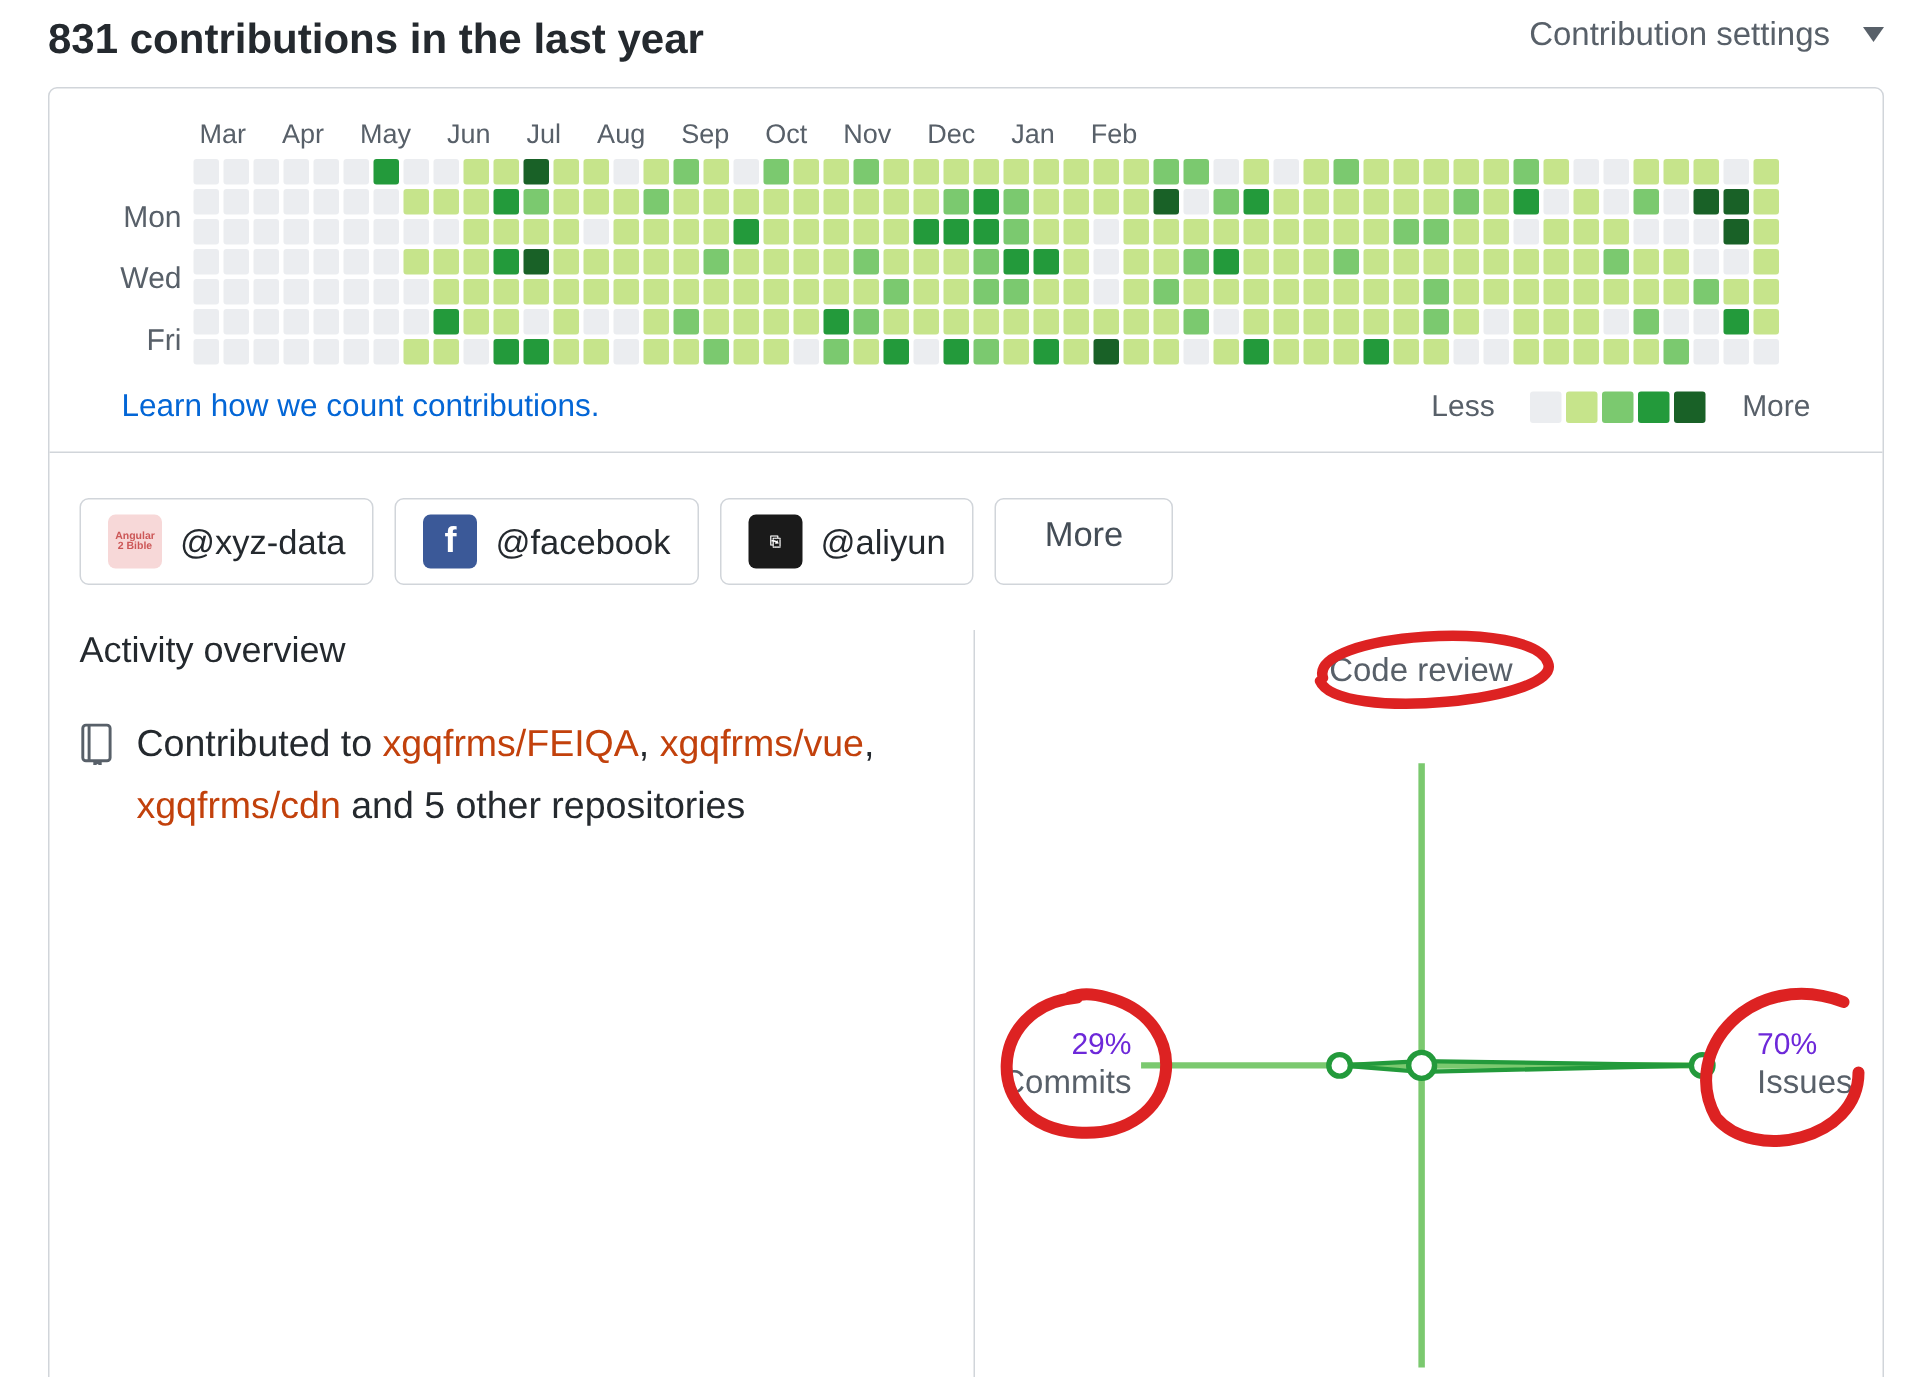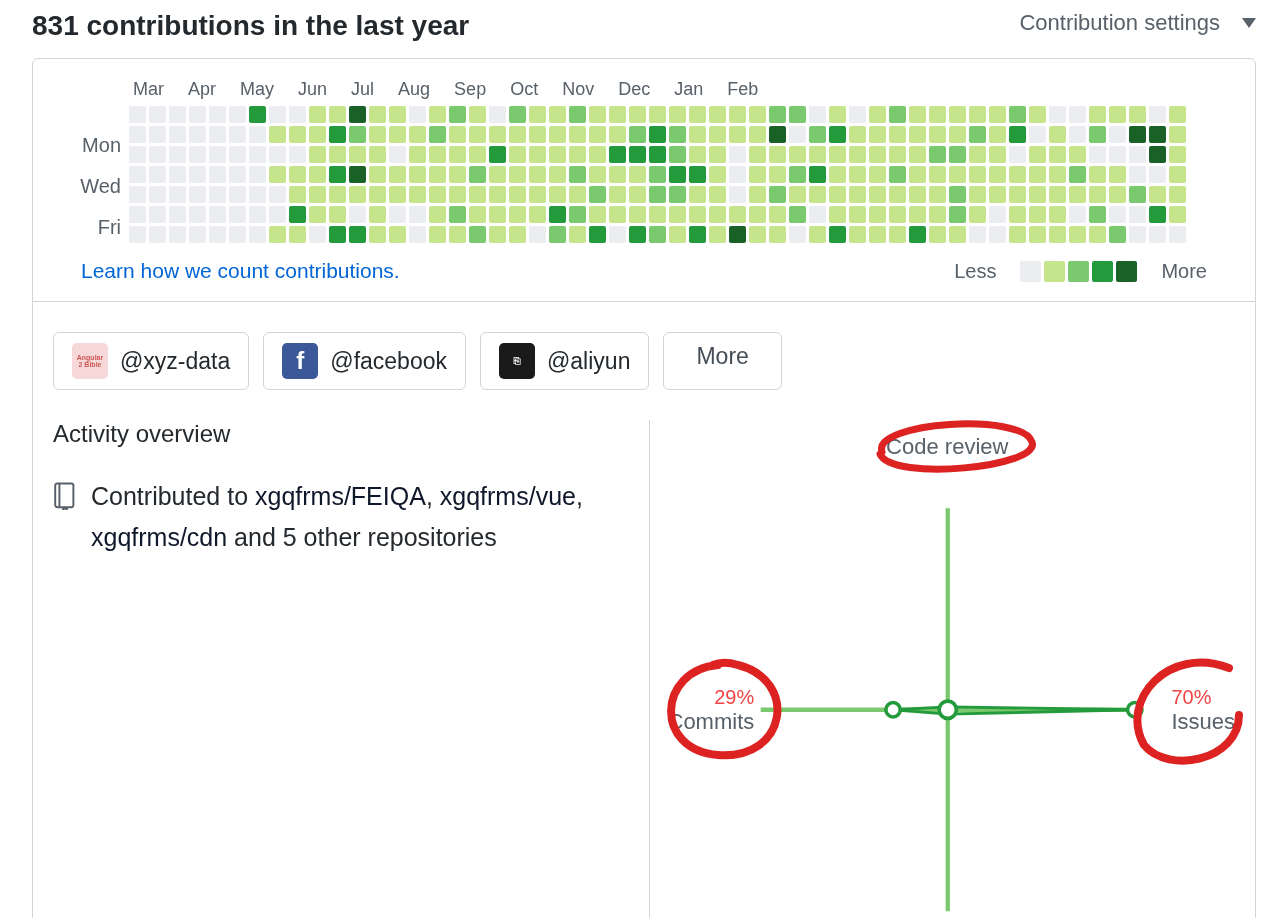--- a/index.html
+++ b/index.html
@@ -167,37 +167,37 @@
     font-size: 24px;
     font-weight: 400;
     margin-bottom: 28px;
   }
   .contrib-text {
     font-size: 25px;
     line-height: 1.65;
     display: flex;
     gap: 14px;
   }
-  .repo-link { color: #0f172a; text-decoration: none; text-align: right; }
+  .repo-link { color: #c2410c; text-decoration: none; text-align: right; }
   .activity-right {
     flex: 1;
     position: relative;
     min-height: 380px;
   }
   .radar-svg {
     width: 100%;
     height: 100%;
   }
   .axis-label {
     position: absolute;
     font-size: 22px;
     color: #586069;
     text-align: center;
   }
-  .axis-label .pct { font-size: 20px; color: #ef4444; display: block; }
+  .axis-label .pct { font-size: 20px; color: #6d28d9; display: block; }
   .annot {
     position: absolute;
     pointer-events: none;
   }
   .repo-icon-svg {
     flex-shrink: 0;
     margin-top: 6px;
   }
   .xyz-inner { color: #cc5757; font-size: 7px; text-align: center; line-height: 1; }
 </style>

